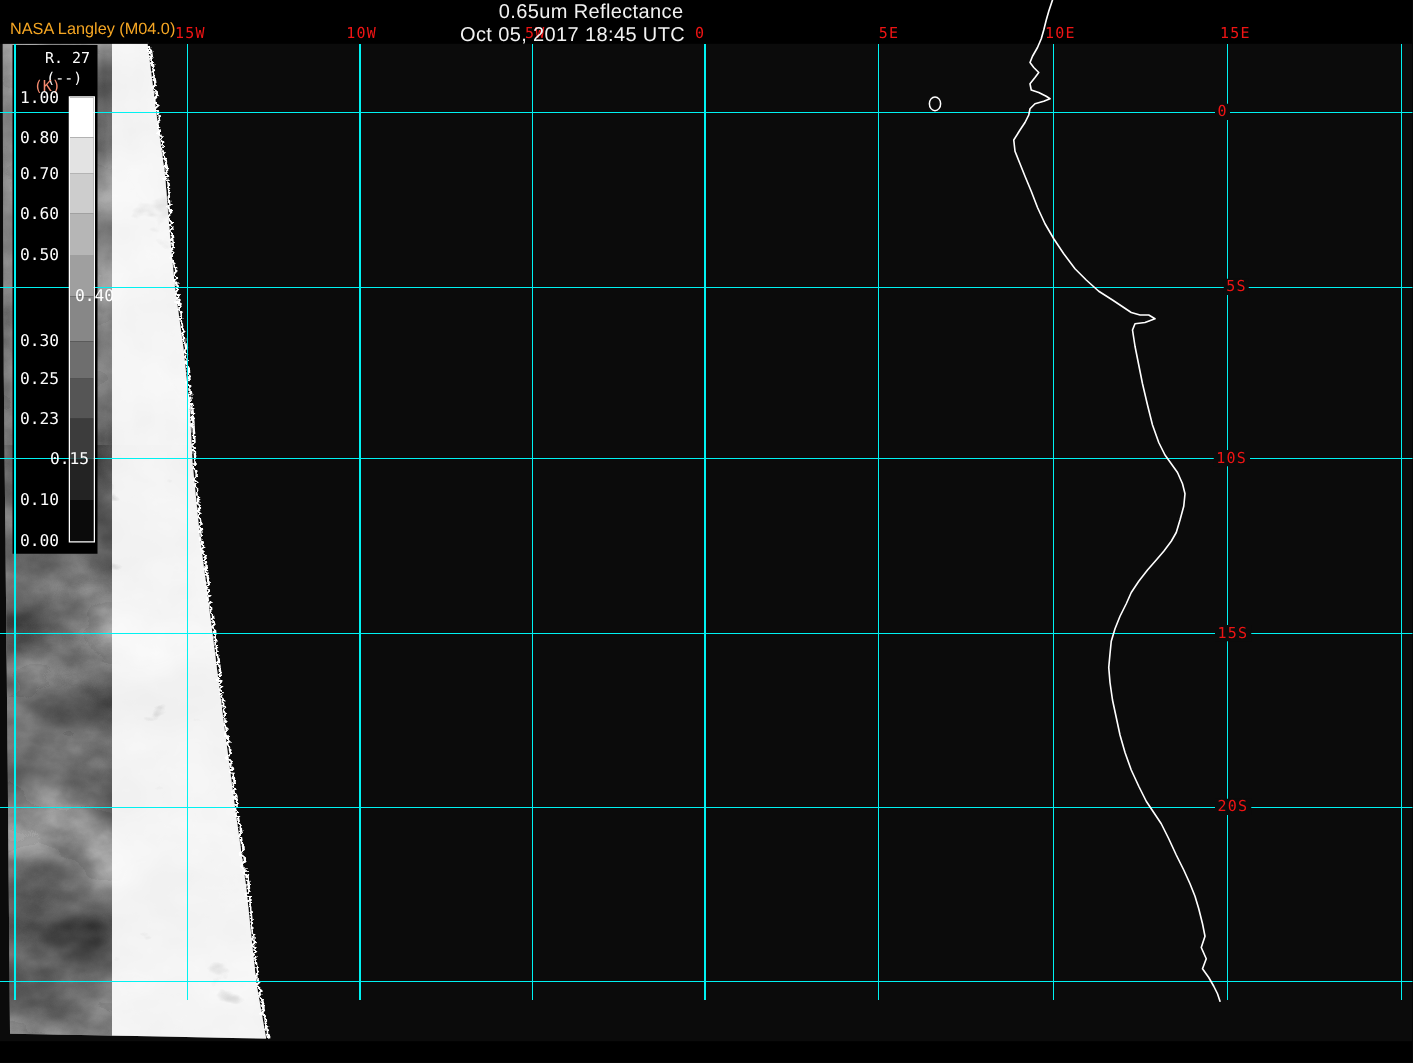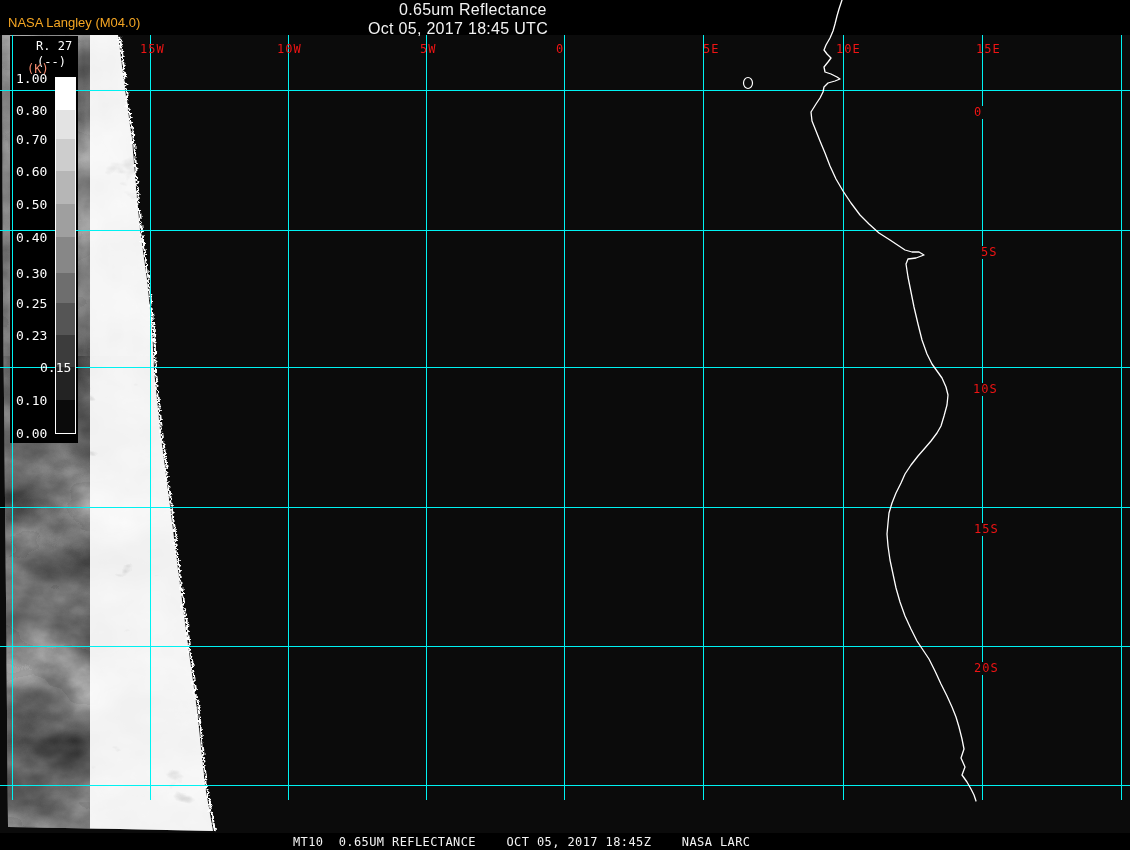--- a/index.html
+++ b/index.html
@@ -21,21 +21,21 @@
   .title-line{
     font-family:"Liberation Sans", sans-serif;font-size:16px;
     color:#f2f2f2;white-space:pre;letter-spacing:0.3px;
   }
   #title1{left:399px;top:1px;}
   #title2{left:368px;top:20px;}
 
   
   .geo-label{
     font-size:12px;letter-spacing:1px;color:var(--label-color);
-    white-space:pre;line-height:11px;margin-top:23px;
+    white-space:pre;line-height:11px;
   }
   .lat-label{background:#0b0b0b;padding:1px 2px;}
 
   
   .legend-title{color:#fdfdfd;font-size:12px;left:36px;top:39px;white-space:pre;}
   .legend-units{color:#fdfdfd;font-size:12px;left:37px;top:55px;white-space:pre;}
   .legend-units2{color:var(--units2-color);font-size:12px;left:27px;top:62px;white-space:pre;}
   .cb-tick{color:#fdfdfd;font-size:13px;left:16px;white-space:pre;}
   #colorbar{
     left:56px;top:78px;width:19px;height:355px;
@@ -176,25 +176,24 @@
         <div class="cb-step" style="height: 32px; background: rgb(60, 60, 60);"></div>
         <div class="cb-step" style="height: 33px; background: rgb(35, 35, 35);"></div>
         <div class="cb-step" style="height: 33px; background: rgb(11, 11, 11);"></div>
       </div>
   <div id="cb-labels" style="left:0;top:0;">
         <span class="cb-tick" style="top: 71px;">1.00</span>
         <span class="cb-tick" style="top: 103px;">0.80</span>
         <span class="cb-tick" style="top: 132px;">0.70</span>
         <span class="cb-tick" style="top: 164px;">0.60</span>
         <span class="cb-tick" style="top: 197px;">0.50</span>
-        <span class="cb-tick" style="top: 230px;">0.40</span>
+        <span class="cb-tick" style="top: 230px; margin-left: 44px;">0.40</span>
         <span class="cb-tick" style="top: 266px;">0.30</span>
         <span class="cb-tick" style="top: 296px;">0.25</span>
         <span class="cb-tick" style="top: 328px;">0.23</span>
         <span class="cb-tick" style="top: 360px; margin-left: 24px;">0.15</span>
         <span class="cb-tick" style="top: 393px;">0.10</span>
         <span class="cb-tick" style="top: 426px;">0.00</span>
       </div>
 
-  <span class="footer-caption">MT10  0.65UM REFLECTANCE    OCT 05, 2017 18:45Z    NASA LARC</span>
 </div>
 
 </div>
 
 </body></html>

